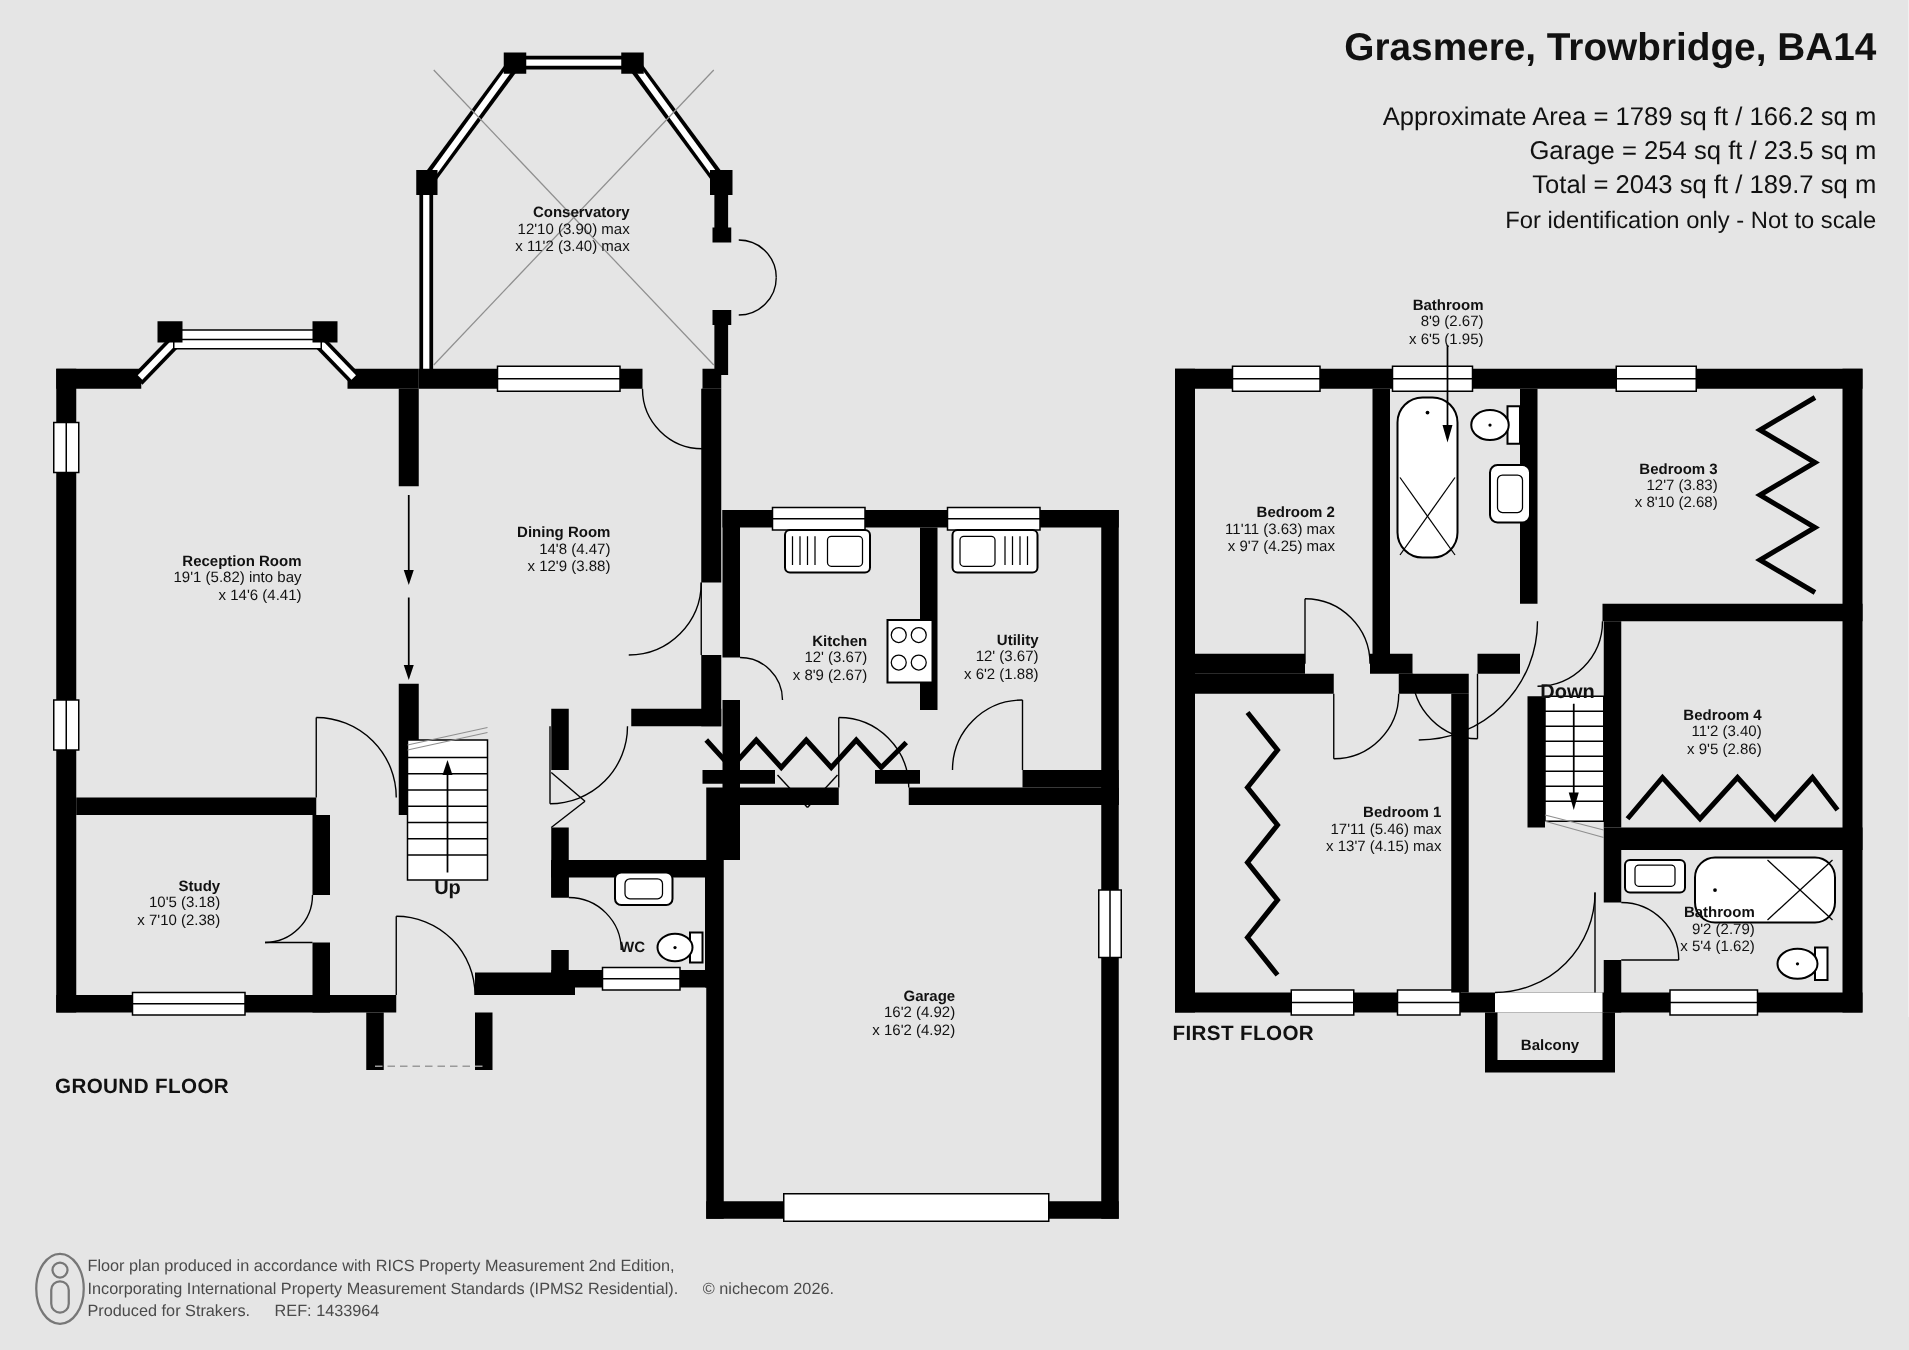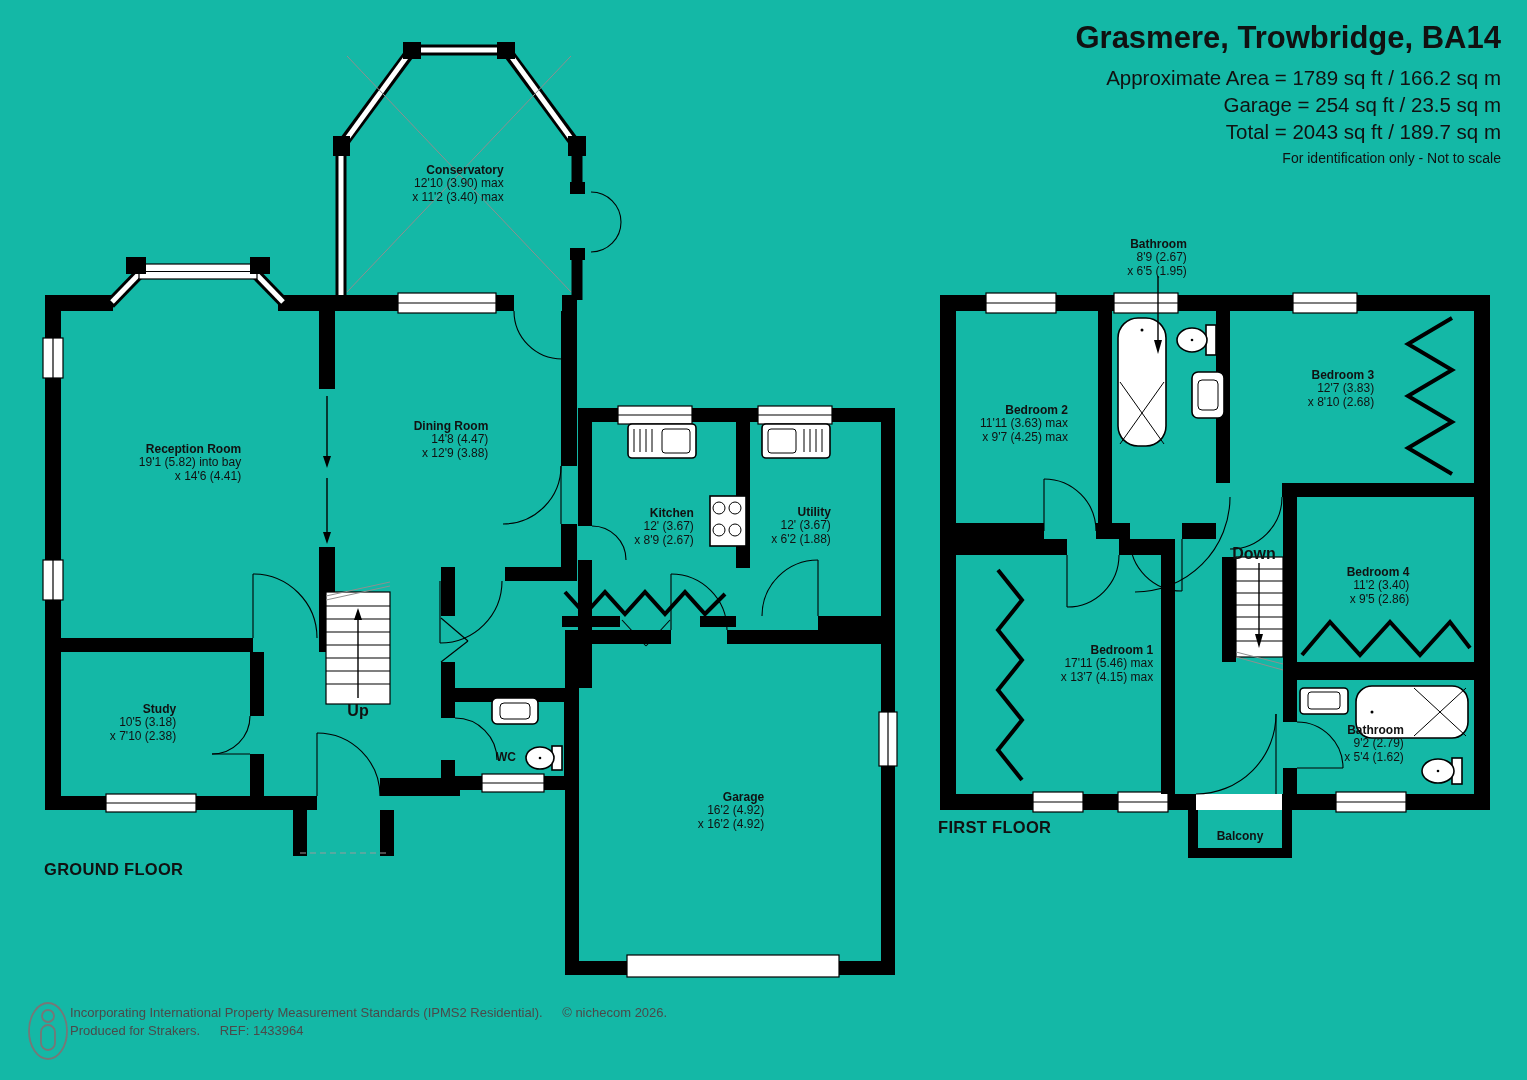--- a/index.html
+++ b/index.html
@@ -1,16 +1,16 @@
 <!DOCTYPE html>
 <html><head>
 <meta charset="utf-8">
 <style>
   html,body{margin:0;padding:0;background:#fff}
-  .canvas{position:relative;width:1527px;height:1080px;background:#14b8a6;
+  .canvas{position:relative;width:1527px;height:1080px;background:#e5e5e5;
           font-family:"Liberation Sans",sans-serif;color:#111;overflow:hidden}
   svg.plan{position:absolute;left:0;top:0}
   .w{fill:#000}
   .win{fill:#fff;stroke:#000;stroke-width:1.2}
   .ln{stroke:#000;stroke-width:1.2;fill:none}
   .thn{stroke:#000;stroke-width:1.4;fill:none}
   .arc{stroke:#000;stroke-width:1.1;fill:none}
   .xln{stroke:#8f8f8f;stroke-width:1;fill:none}
   .fix{fill:#fff;stroke:#000;stroke-width:1.6}
   .fin{fill:none;stroke:#000;stroke-width:1}
@@ -20,22 +20,22 @@
   .ar{fill:#000}
   .dash{stroke:#9a9a9a;stroke-width:1.2;stroke-dasharray:6 4;fill:none}
   .ped{stroke:#777;stroke-width:1.8;fill:none}
   .room-label{position:absolute;transform:translate(-50%,-50%);text-align:right;
               font-size:12px;line-height:1.12;white-space:nowrap}
   .room-label .rname{font-weight:bold}
   .floor-label{position:absolute;font-size:16.5px;font-weight:bold;letter-spacing:.3px}
   .stair-label{position:absolute;transform:translate(-50%,0);font-size:16px;font-weight:bold}
   .header{position:absolute;right:26px;top:20px;text-align:right}
   .header .title{font-size:31px;font-weight:bold}
-  .header .area{font-size:20.5px;line-height:27px;margin-top:8px}
-  .header .note{font-size:14px;margin-top:5px}
+  .header .area{font-size:20.5px;line-height:27px;margin-top:24px}
+  .header .note{font-size:19px;margin-top:5px}
   .footer{position:absolute;left:70px;top:1004px;font-size:13px;color:#4a4a4a;line-height:18px}
   .footer .gap{display:inline-block;width:16px}
 </style>
 </head>
 <body>
 
 <div class="canvas">
 
   <svg class="plan" width="1527" height="1080" viewBox="0 0 1527 1080" aria-hidden="true">
 
@@ -390,20 +390,21 @@
   <div class="room-label" style="left:1240px;top:837px">
     <div class="rname">Balcony</div>
   </div>
 
   <div class="stair-label" style="left:358px;top:702px">Up</div>
   <div class="stair-label" style="left:1254px;top:545px">Down</div>
   <div class="floor-label" style="left:44px;top:860px">GROUND FLOOR</div>
   <div class="floor-label" style="left:938px;top:818px">FIRST FLOOR</div>
 
   <div class="footer">
+    <div>Floor plan produced in accordance with RICS Property Measurement 2nd Edition,</div>
     <div>
       <span>Incorporating International Property Measurement Standards (IPMS2 Residential).</span><span class="gap"></span>
       <span>© nichecom 2026.</span>
     </div>
     <div>
       <span>Produced for Strakers.</span><span class="gap"></span>
       <span>REF: 1433964</span>
     </div>
   </div>
 

